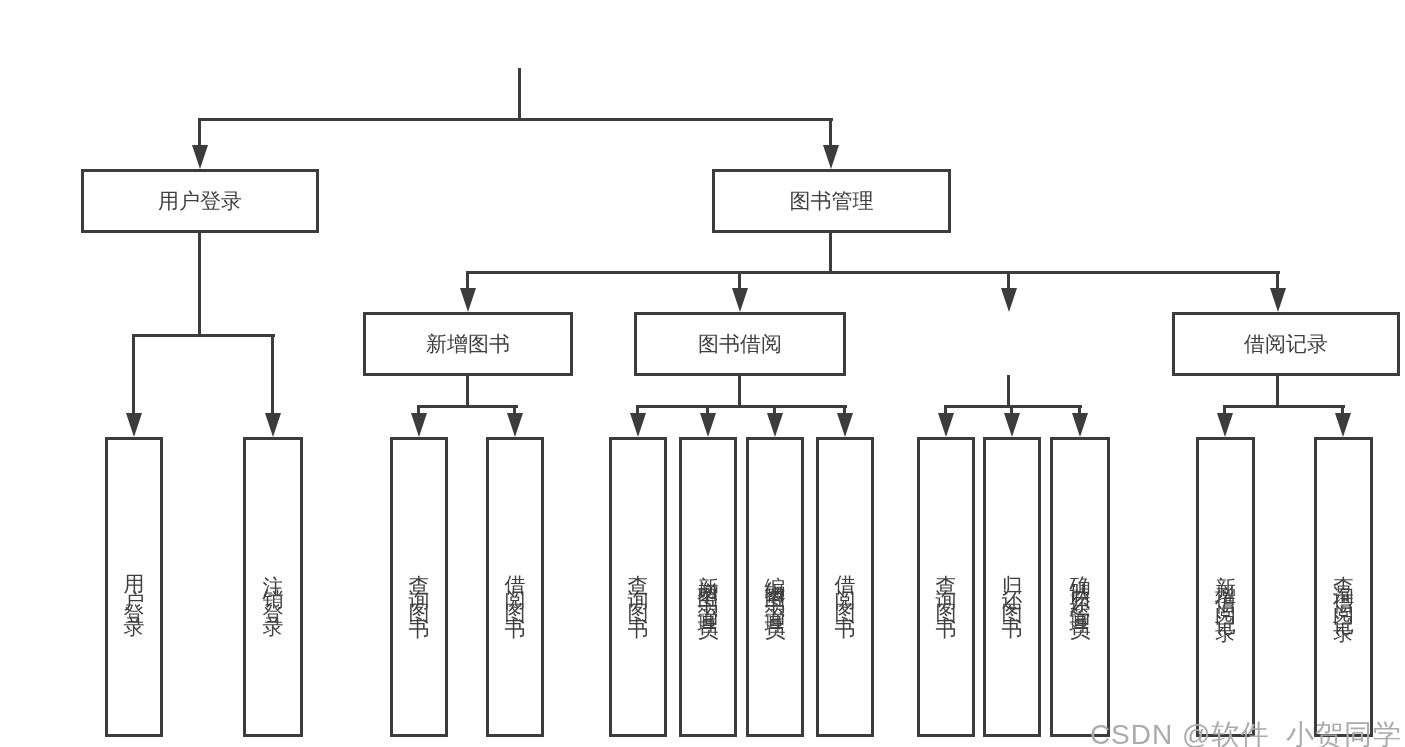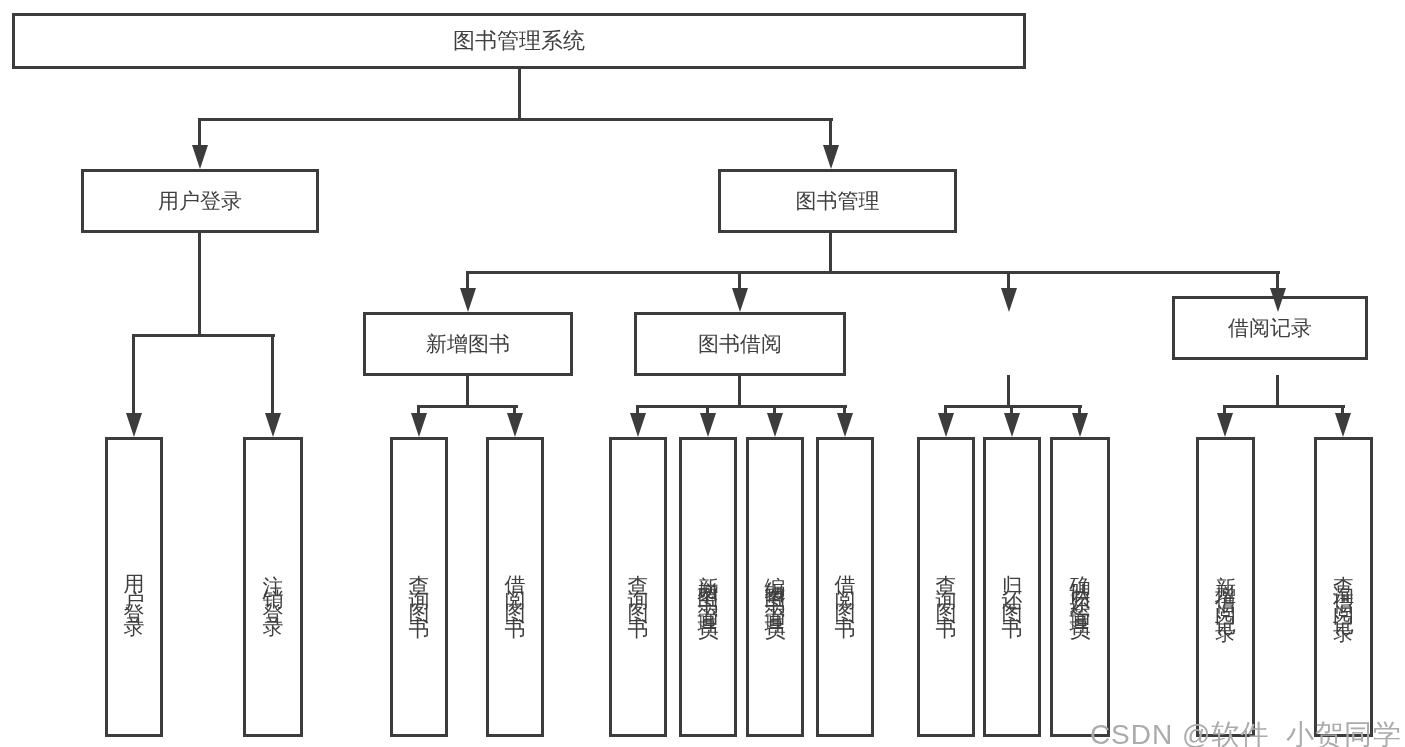--- a/index.html
+++ b/index.html
@@ -31,42 +31,39 @@
     position:absolute; top:716px; right:3px;
     font-size:28px; color:var(--watermark,#ababab);
     letter-spacing:1px; z-index:5; white-space:nowrap;
   }
 </style>
 </head>
 <body>
 
 <div class="canvas">
 
-  <div class="box root" style="left:12px;top:13px;width:1014px;height:56px;">
-    <span class="lbl">图书管理系统</span>
-  </div>
 
   <div class="box" style="left:81px;top:169px;width:238px;height:64px;">
     <span class="lbl">用户登录</span>
   </div>
 
-  <div class="box" style="left:712px;top:169px;width:239px;height:64px;margin-left:6px;">
+  <div class="box" style="left:712px;top:169px;width:239px;height:64px;">
     <span class="lbl">图书管理</span>
   </div>
 
   <div class="box" style="left:363px;top:312px;width:210px;height:64px;">
     <span class="lbl">新增图书</span>
   </div>
 
   <div class="box" style="left:634px;top:312px;width:212px;height:64px;">
     <span class="lbl">图书借阅</span>
   </div>
 
 
-  <div class="box" style="left:1172px;top:296px;width:196px;height:64px;">
+  <div class="box" style="left:1172px;top:312px;width:228px;height:64px;">
     <span class="lbl">借阅记录</span>
   </div>
 
   <div class="box leaf" style="left: 105px; top: 437px; width: 58px; height: 300px; letter-spacing: 0.68em;">
     <span class="lbl">用户登录</span>
   </div>
   <div class="box leaf" style="left: 243px; top: 437px; width: 60px; height: 300px; letter-spacing: 0.68em;">
     <span class="lbl">注销登录</span>
   </div>
 

